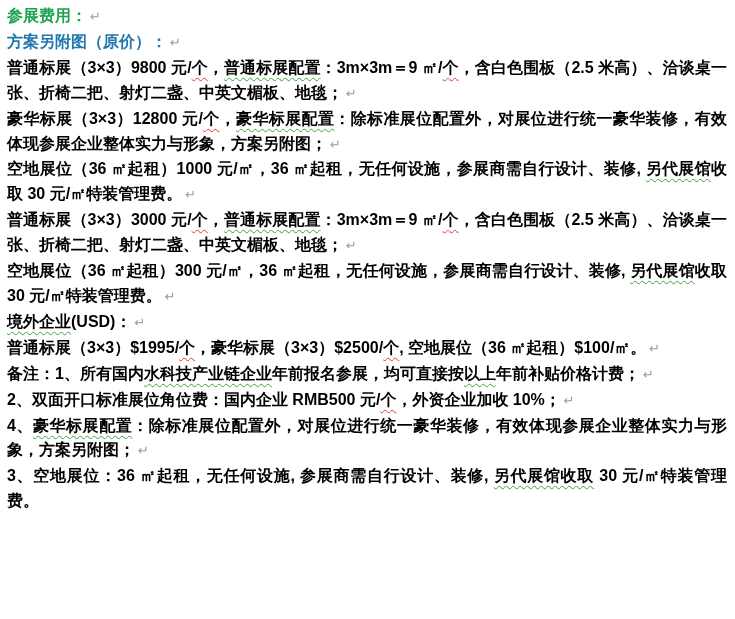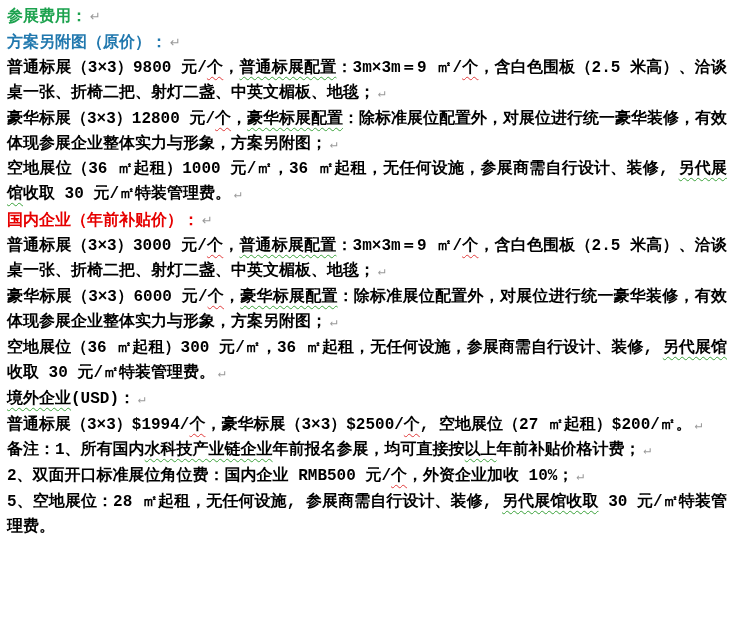--- a/index.html
+++ b/index.html
@@ -24,21 +24,21 @@
     color: #000000;
     text-align: justify;
   }
   p.para {
     margin: 0;
     padding: 0;
   }
   .c-green { color: #1CA24E; }
   .c-teal  { color: #2178AE; }
   .c-red   { color: #E60000; }
-  .c-black { color: #000000; font-family: Liberation Mono, monospace; }
+  .c-black { color: #000000; }
   .u-red {
     text-decoration: underline wavy #E03A3A;
     text-decoration-thickness: 1px;
     text-underline-offset: 4px;
     text-decoration-skip-ink: none;
   }
   .u-green {
     text-decoration: underline wavy #3BA23B;
     text-decoration-thickness: 1px;
     text-underline-offset: 4px;
@@ -58,32 +58,31 @@
   <p class="para c-green"><span class="runs"><span>参展费用：</span></span><span class="pilcrow">↵</span></p>
 
   <p class="para c-teal"><span class="runs"><span>方案另附图（原价）：</span></span><span class="pilcrow">↵</span></p>
 
   <p class="para c-black"><span class="runs"><span>普通标展（3×3）9800 元/</span><span class="u-red">个</span><span>，</span><span class="u-green">普通标展配置</span><span>：3m×3m＝9 ㎡/</span><span class="u-red">个</span><span>，含白色围板（2.5 米高）、洽谈桌一张、折椅二把、射灯二盏、中英文楣板、地毯；</span></span><span class="pilcrow">↵</span></p>
 
   <p class="para c-black"><span class="runs"><span>豪华标展（3×3）12800 元/</span><span class="u-red">个</span><span>，</span><span class="u-green">豪华标展配置</span><span>：除标准展位配置外，对展位进行统一豪华装修，有效体现参展企业整体实力与形象，方案另附图；</span></span><span class="pilcrow">↵</span></p>
 
   <p class="para c-black"><span class="runs"><span>空地展位（36 ㎡起租）1000 元/㎡，36 ㎡起租，无任何设施，参展商需自行设计、装修, </span><span class="u-green">另代展馆</span><span>收取 30 元/㎡特装管理费。</span></span><span class="pilcrow">↵</span></p>
 
-  <p class="para c-red"><span class="runs"><span>国内企业（年前补贴价）：</span></span><span class="pilcrow">↵</span></p>
 
   <p class="para c-black"><span class="runs"><span>普通标展（3×3）3000 元/</span><span class="u-red">个</span><span>，</span><span class="u-green">普通标展配置</span><span>：3m×3m＝9 ㎡/</span><span class="u-red">个</span><span>，含白色围板（2.5 米高）、洽谈桌一张、折椅二把、射灯二盏、中英文楣板、地毯；</span></span><span class="pilcrow">↵</span></p>
 
-  <p class="para c-black"><span class="runs"><span>豪华标展（3×3）6000 元/</span><span class="u-red">个</span><span>，</span><span class="u-green">豪华标展配置</span><span>：除标准展位配置外，对展位进行统一豪华装修，有效体现参展企业整体实力与形象，方案另附图；</span></span><span class="pilcrow">↵</span></p>
 
   <p class="para c-black"><span class="runs"><span>空地展位（36 ㎡起租）300 元/㎡，36 ㎡起租，无任何设施，参展商需自行设计、装修, </span><span class="u-green">另代展馆</span><span>收取 30 元/㎡特装管理费。</span></span><span class="pilcrow">↵</span></p>
 
   <p class="para c-black"><span class="runs"><span class="u-green">境外企业</span><span>(USD)：</span></span><span class="pilcrow">↵</span></p>
 
-  <p class="para c-black"><span class="runs"><span>普通标展（3×3）$1994/</span><span class="u-red">个</span><span>，豪华标展（3×3）$2500/</span><span class="u-red">个</span><span>, 空地展位（27 ㎡起租）$200/㎡。</span></span><span class="pilcrow">↵</span></p>
+  <p class="para c-black"><span class="runs"><span>普通标展（3×3）$1995/</span><span class="u-red">个</span><span>，豪华标展（3×3）$2500/</span><span class="u-red">个</span><span>, 空地展位（36 ㎡起租）$100/㎡。</span></span><span class="pilcrow">↵</span></p>
 
   <p class="para c-black"><span class="runs"><span>备注：1、所有国内</span><span class="u-green">水科技产业链企业</span><span>年前报名参展，均可直接按</span><span class="u-green">以上</span><span>年前补贴价格计费；</span></span><span class="pilcrow">↵</span></p>
 
   <p class="para c-black"><span class="runs"><span>2、双面开口标准展位角位费：国内企业 RMB500 元/</span><span class="u-red">个</span><span>，外资企业加收 10%；</span></span><span class="pilcrow">↵</span></p>
 
 
+  <p class="para c-black"><span class="runs"><span>4、</span><span class="u-green">豪华标展配置</span><span>：除标准展位配置外，对展位进行统一豪华装修，有效体现参展企业整体实力与形象，方案另附图；</span></span><span class="pilcrow">↵</span></p>
 
-  <p class="para c-black"><span class="runs"><span>5、空地展位：28 ㎡起租，无任何设施, 参展商需自行设计、装修, </span><span class="u-green">另代展馆收取</span><span> 30 元/㎡特装管理费。</span></span></p>
+  <p class="para c-black"><span class="runs"><span>3、空地展位：36 ㎡起租，无任何设施, 参展商需自行设计、装修, </span><span class="u-green">另代展馆收取</span><span> 30 元/㎡特装管理费。</span></span></p>
 </div>
 
 </body></html>

